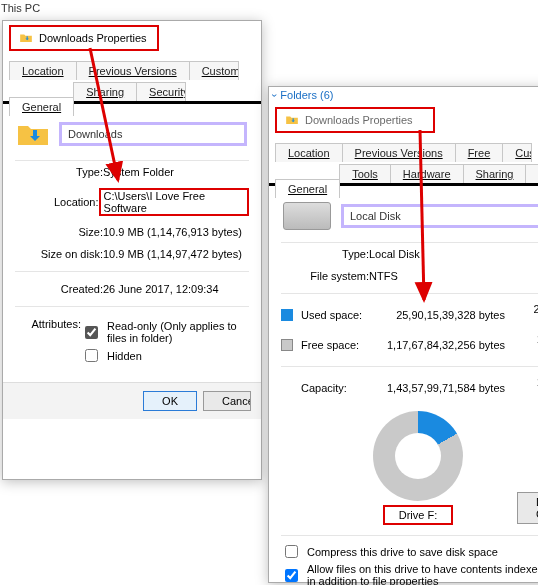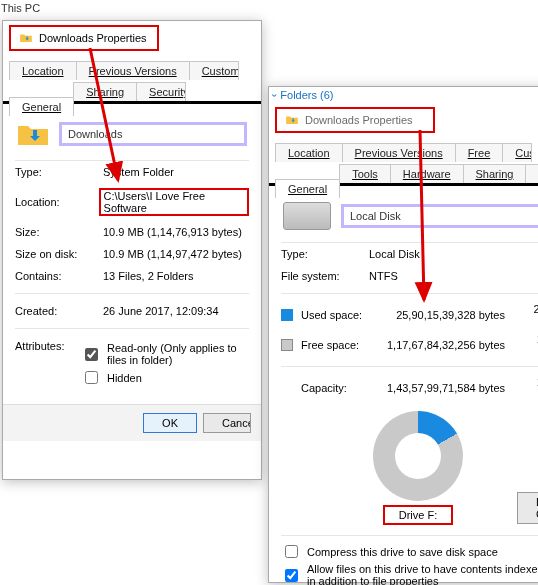--- a/index.html
+++ b/index.html
@@ -17,21 +17,21 @@
   .tab.inactive { background: #f6f6f6; }
   .tab.active { background: #fff; position: relative; top: 15px; }
 
   .body { padding: 10px 12px; }
 
   .headerline { display:flex; align-items:center; gap:10px; padding: 6px 2px 12px 2px; border-bottom: 1px solid #e5e5e5; }
   .foldericon { width: 32px; height: 28px; }
   .namefield { flex:1; border:3px solid #c4b5fd; padding:3px 6px; background:#fff; color:#333; }
 
   .kv { display:flex; padding: 5px 0; align-items:center; }
-  .kv .k { width: 88px; color:#000; }
+  .kv .k { width: 88px; color:#000;text-align:right; }
   .kv .v { color:#000; }
   hr.sep { border:none; border-top:1px solid #e5e5e5; margin: 6px 0; }
 
   .cb { display:flex; align-items:center; gap:6px; margin:2px 0; }
   .cb input { width:13px; height:13px; }
 
   .btnrow { display:flex; gap:6px; justify-content:flex-end; padding: 8px 10px; border-top:1px solid #ddd; background:#f3f3f3; }
   .btn { padding: 3px 18px; border:1px solid #999; background:#e9e9e9; cursor:pointer; }
   .btn.primary { border:1px solid #2a7bd7; background:#e5f1fb; }
 
@@ -108,24 +108,20 @@
         <span class="k">Location:</span>
         <span class="v redval">C:\Users\I Love Free Software</span>
       </div>
     <div class="kv">
         <span class="k">Size:</span>
         <span class="v">10.9 MB (1,14,76,913 bytes)</span>
       </div>
     <div class="kv">
         <span class="k">Size on disk:</span>
         <span class="v">10.9 MB (1,14,97,472 bytes)</span>
-      </div>
-    <div class="kv">
-        <span class="k">Contains:</span>
-        <span class="v">13 Files, 2 Folders</span>
       </div>
     <hr class="sep">
     <div class="kv">
         <span class="k">Created:</span>
         <span class="v">26 June 2017, 12:09:34</span>
       </div>
     <hr class="sep">
     <div class="kv" style="align-items:flex-start;">
       <span class="k">Attributes:</span>
       <span class="v">

